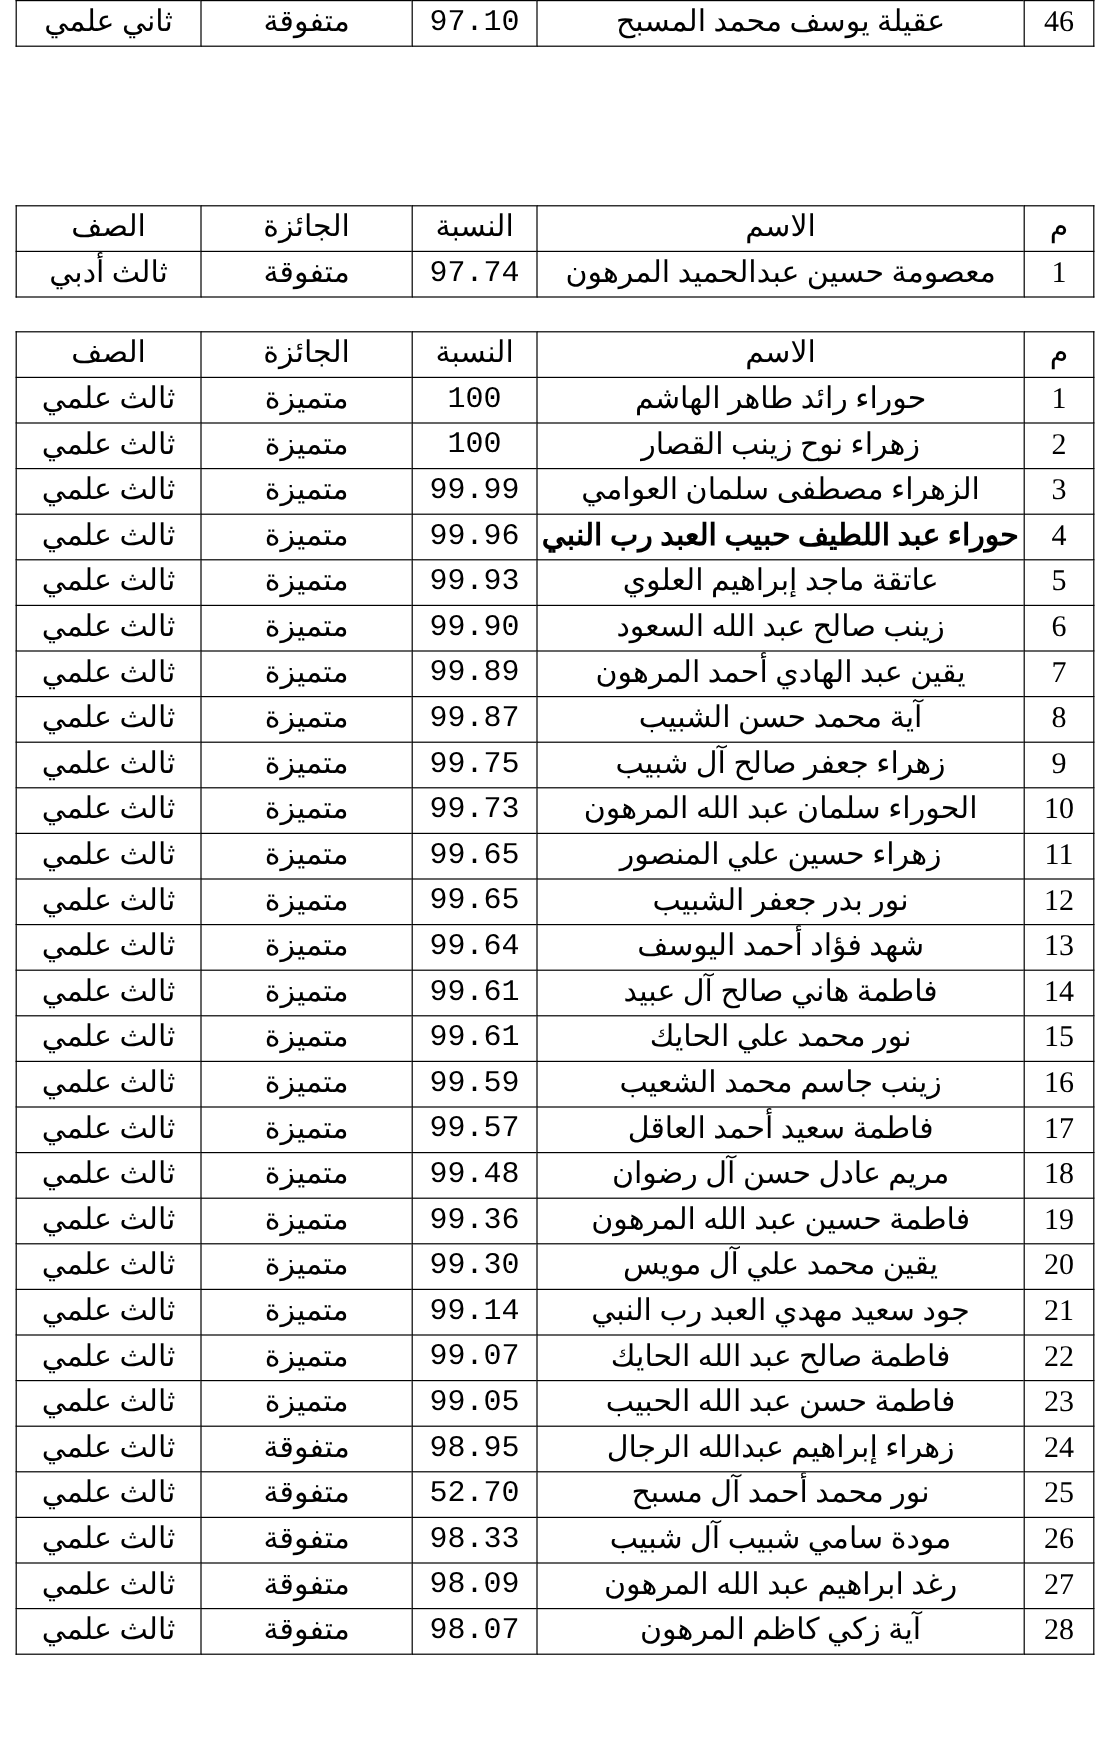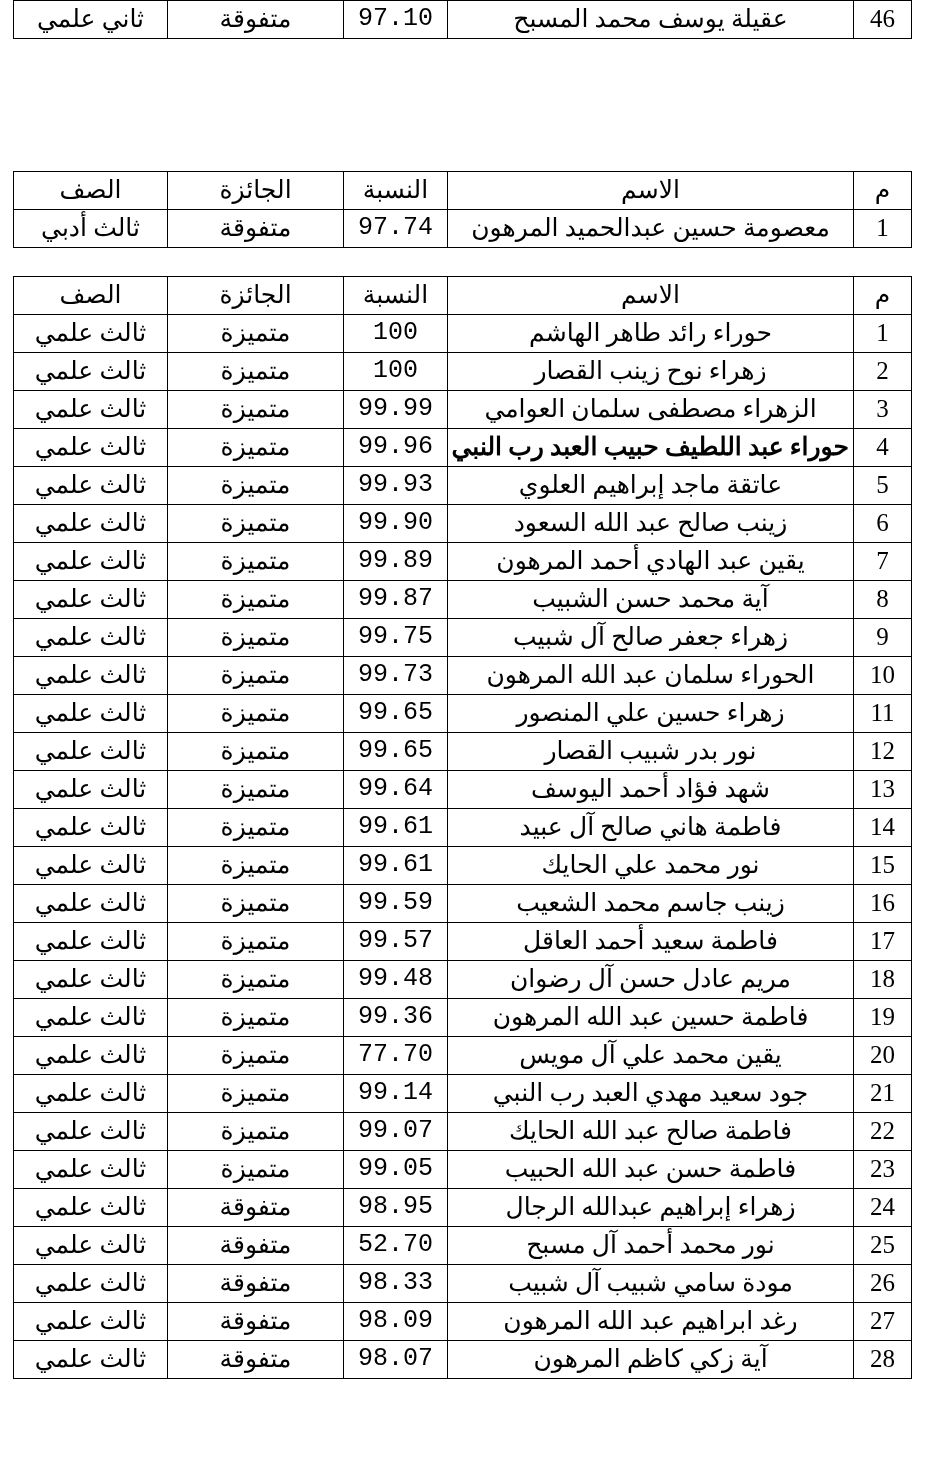--- a/index.html
+++ b/index.html
@@ -201,21 +201,21 @@
         </tr>
         <tr>
           <td class="num">11</td>
           <td class="name">زهراء حسين علي المنصور</td>
           <td class="pct">99.65</td>
           <td class="prize">متميزة</td>
           <td class="cls">ثالث علمي</td>
         </tr>
         <tr>
           <td class="num">12</td>
-          <td class="name">نور بدر شبيب القصار</td>
+          <td class="name">نور بدر جعفر الشبيب</td>
           <td class="pct">99.65</td>
           <td class="prize">متميزة</td>
           <td class="cls">ثالث علمي</td>
         </tr>
         <tr>
           <td class="num">13</td>
           <td class="name">شهد فؤاد أحمد اليوسف</td>
           <td class="pct">99.64</td>
           <td class="prize">متميزة</td>
           <td class="cls">ثالث علمي</td>
@@ -258,21 +258,21 @@
         <tr>
           <td class="num">19</td>
           <td class="name name-sm">فاطمة حسين عبد الله المرهون</td>
           <td class="pct">99.36</td>
           <td class="prize">متميزة</td>
           <td class="cls">ثالث علمي</td>
         </tr>
         <tr>
           <td class="num">20</td>
           <td class="name">يقين محمد علي آل مويس</td>
-          <td class="pct">77.70</td>
+          <td class="pct">99.30</td>
           <td class="prize">متميزة</td>
           <td class="cls">ثالث علمي</td>
         </tr>
         <tr>
           <td class="num">21</td>
           <td class="name name-sm">جود سعيد مهدي العبد رب النبي</td>
           <td class="pct">99.14</td>
           <td class="prize">متميزة</td>
           <td class="cls">ثالث علمي</td>
         </tr>

